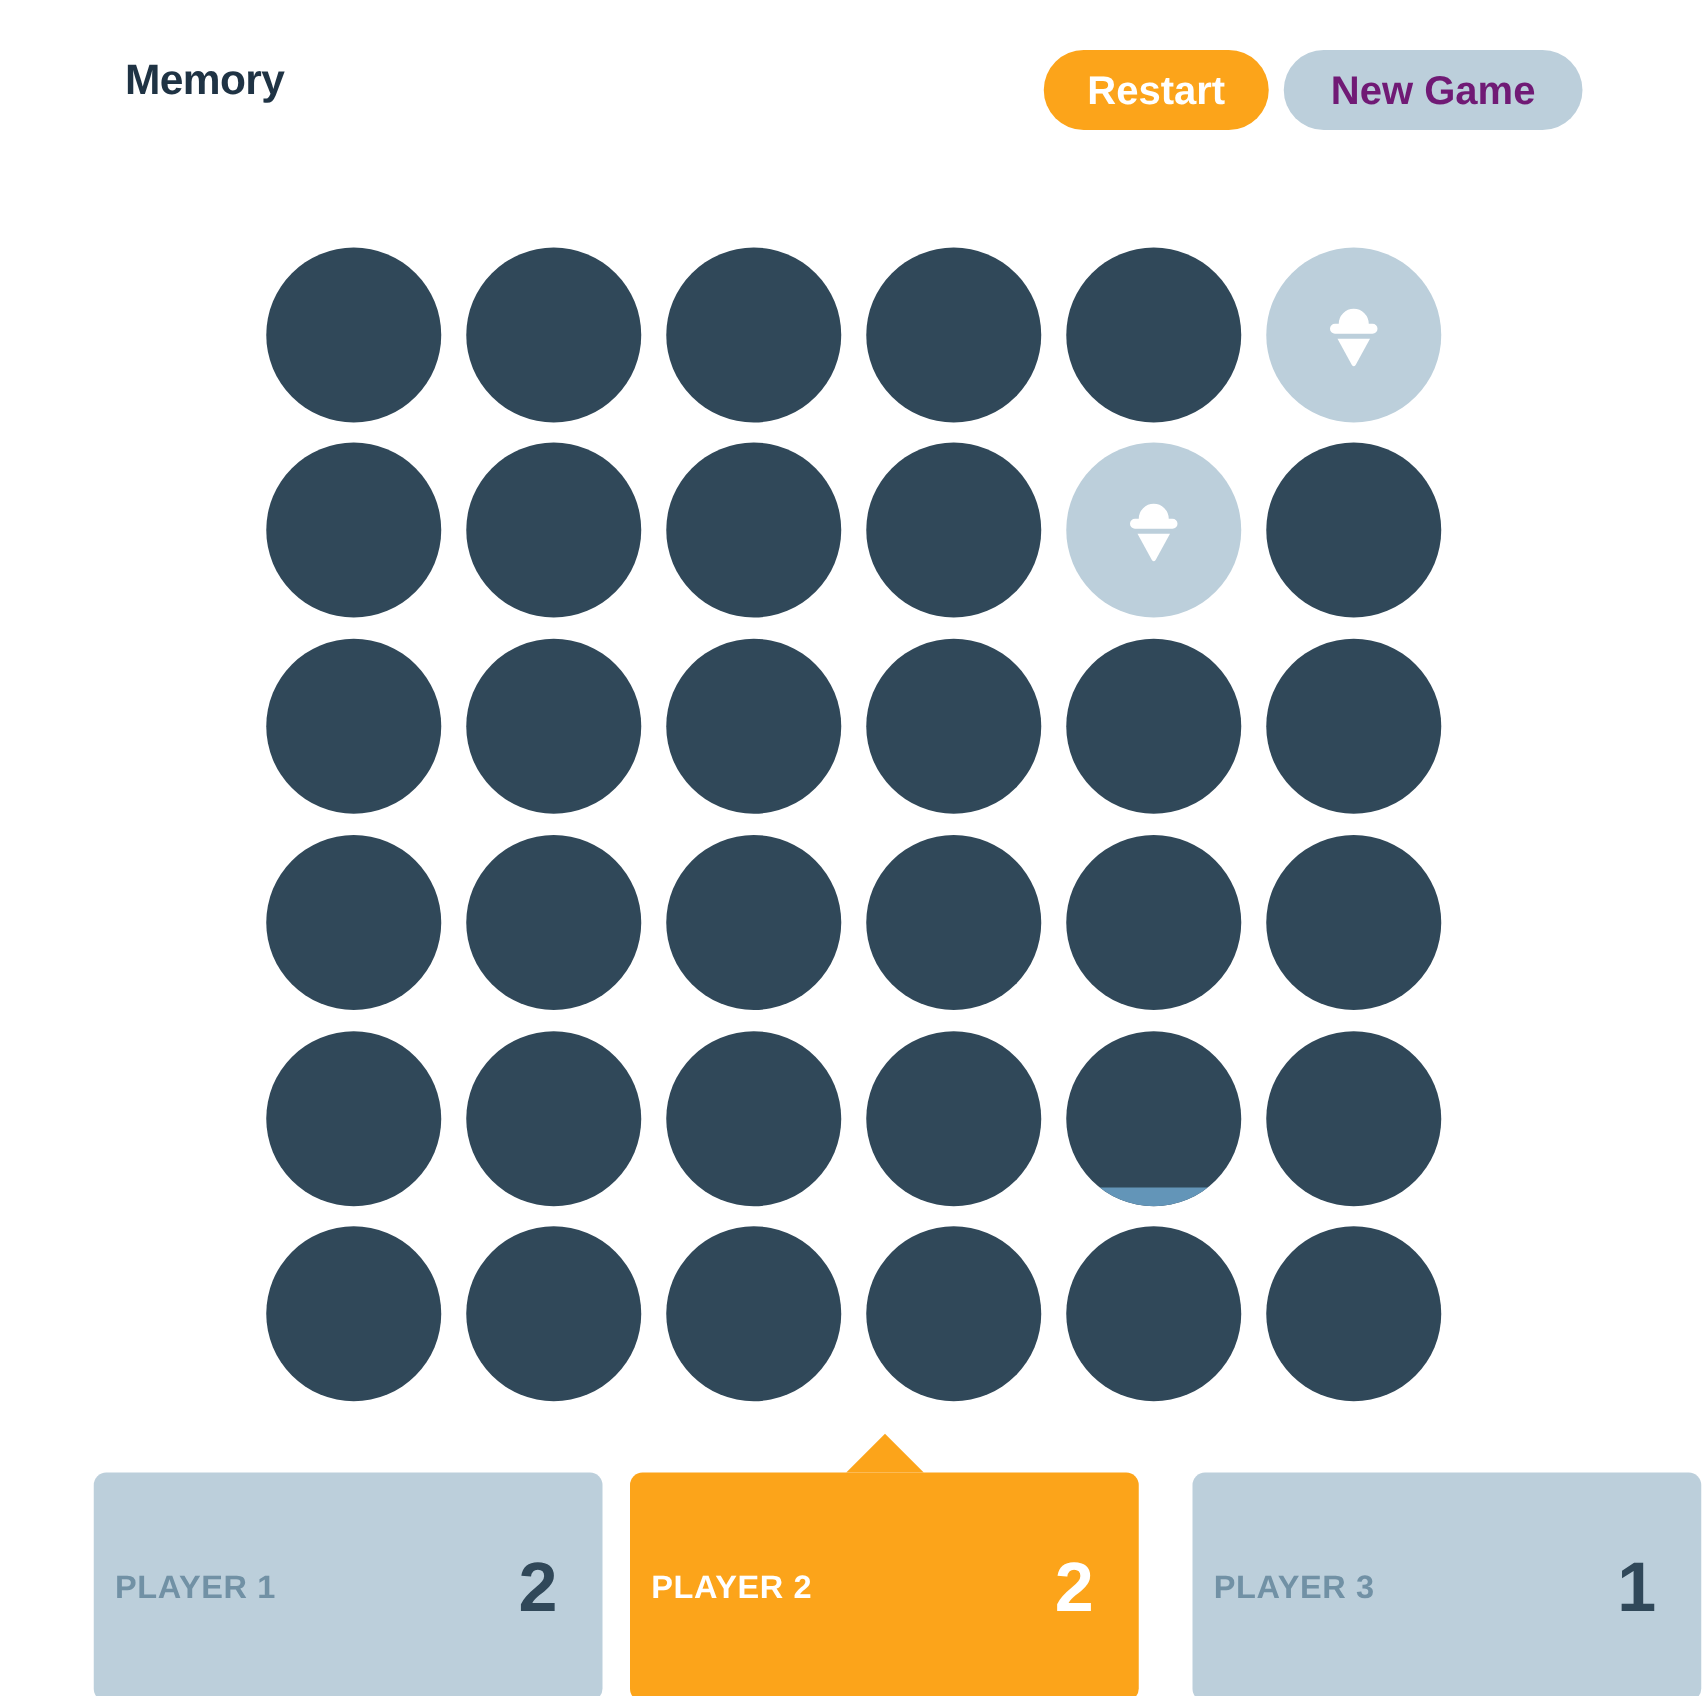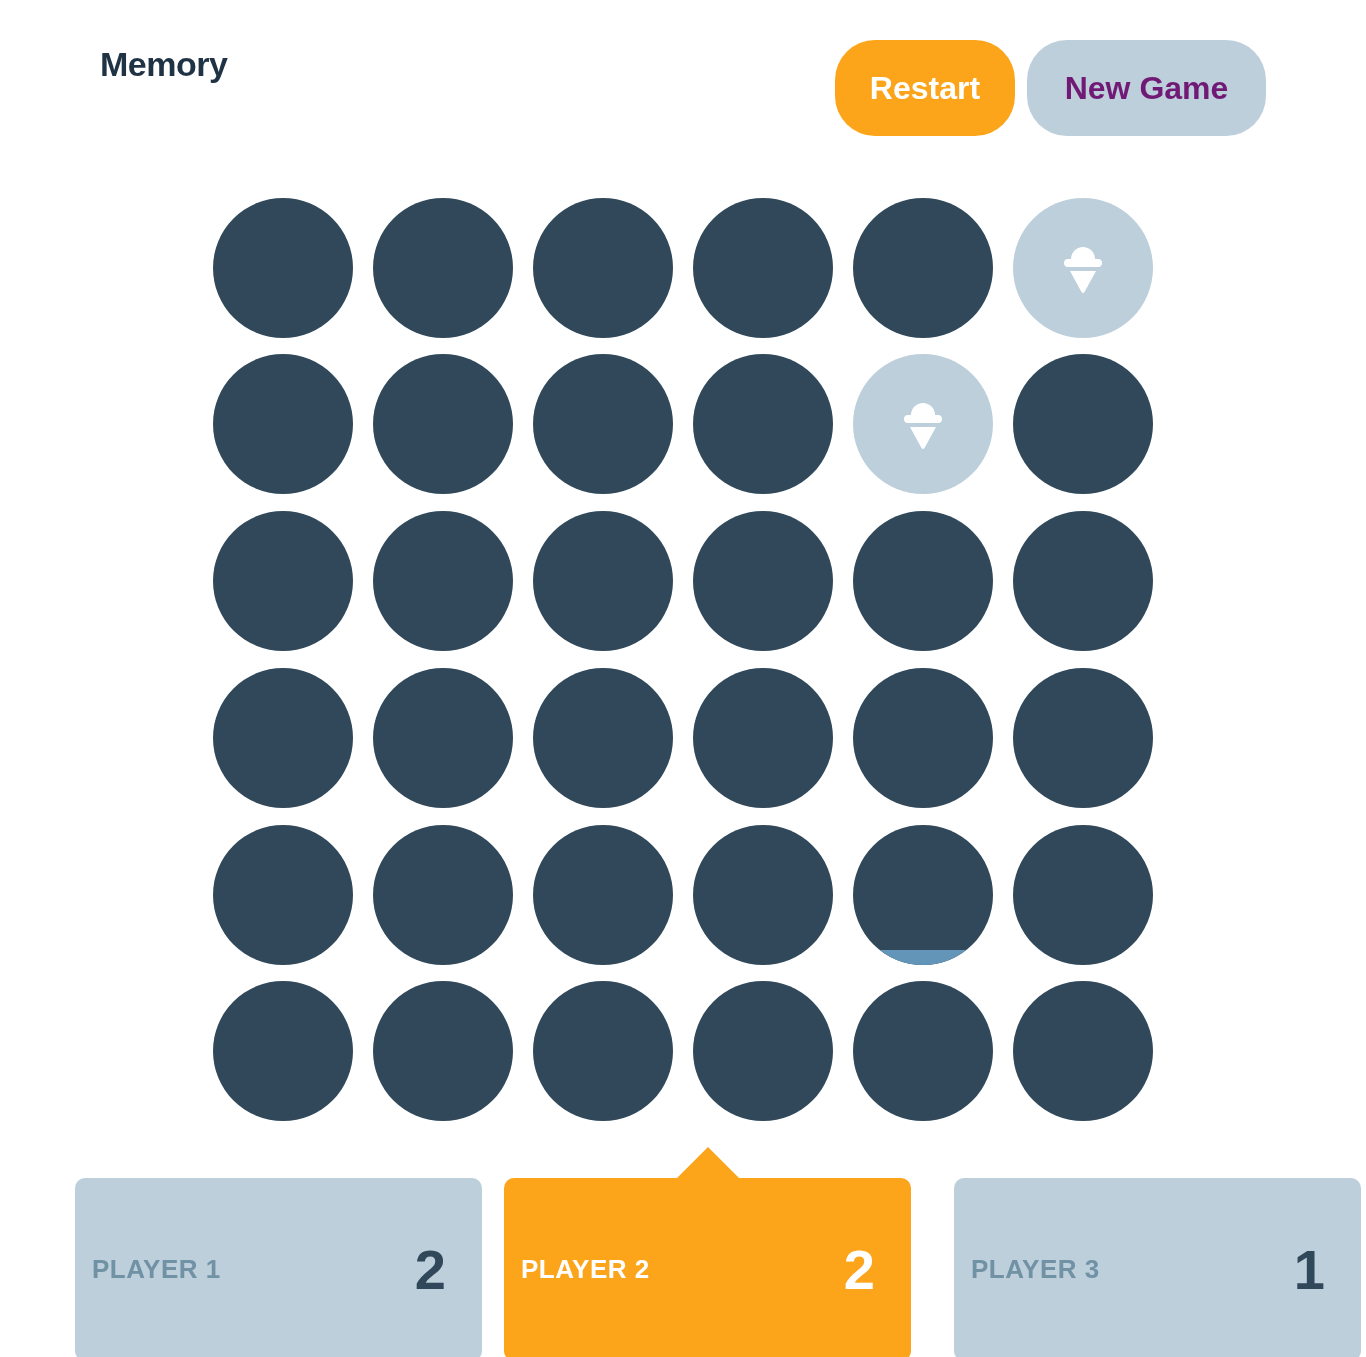--- a/index.html
+++ b/index.html
@@ -6,21 +6,21 @@
   body {
     width: 1366px; height: 1357px; background: #ffffff;
     position: relative; overflow: hidden;
     font-family: "Liberation Sans", "DejaVu Sans", sans-serif;
   }
   .logo {
     position: absolute; left: 100px; top: 45px;
     font-size: 34px; font-weight: 700; color: #1f3344; letter-spacing: -0.5px;
   }
   .btn {
-    position: absolute; top: 40px; height: 96px; border-radius: 40px;
+    position: absolute; top: 40px; height: 64px; border-radius: 40px;
     border: none; font-family: "Liberation Sans", "DejaVu Sans", sans-serif;
     font-size: 32px; font-weight: 700; cursor: pointer;
     display: flex; align-items: center; justify-content: center; padding: 0;
   }
   .btn-restart { left: 835px; width: 180px; background: #fca41a; color: #ffffff; }
   .btn-new { left: 1027px; width: 239px; background: #bccfdb; color: #701a75; }
 
   .board { position: absolute; left: 213px; top: 198px; width: 940px; height: 923px; }
   .tile {
     position: absolute; width: 140px; height: 140px; border-radius: 50%;

